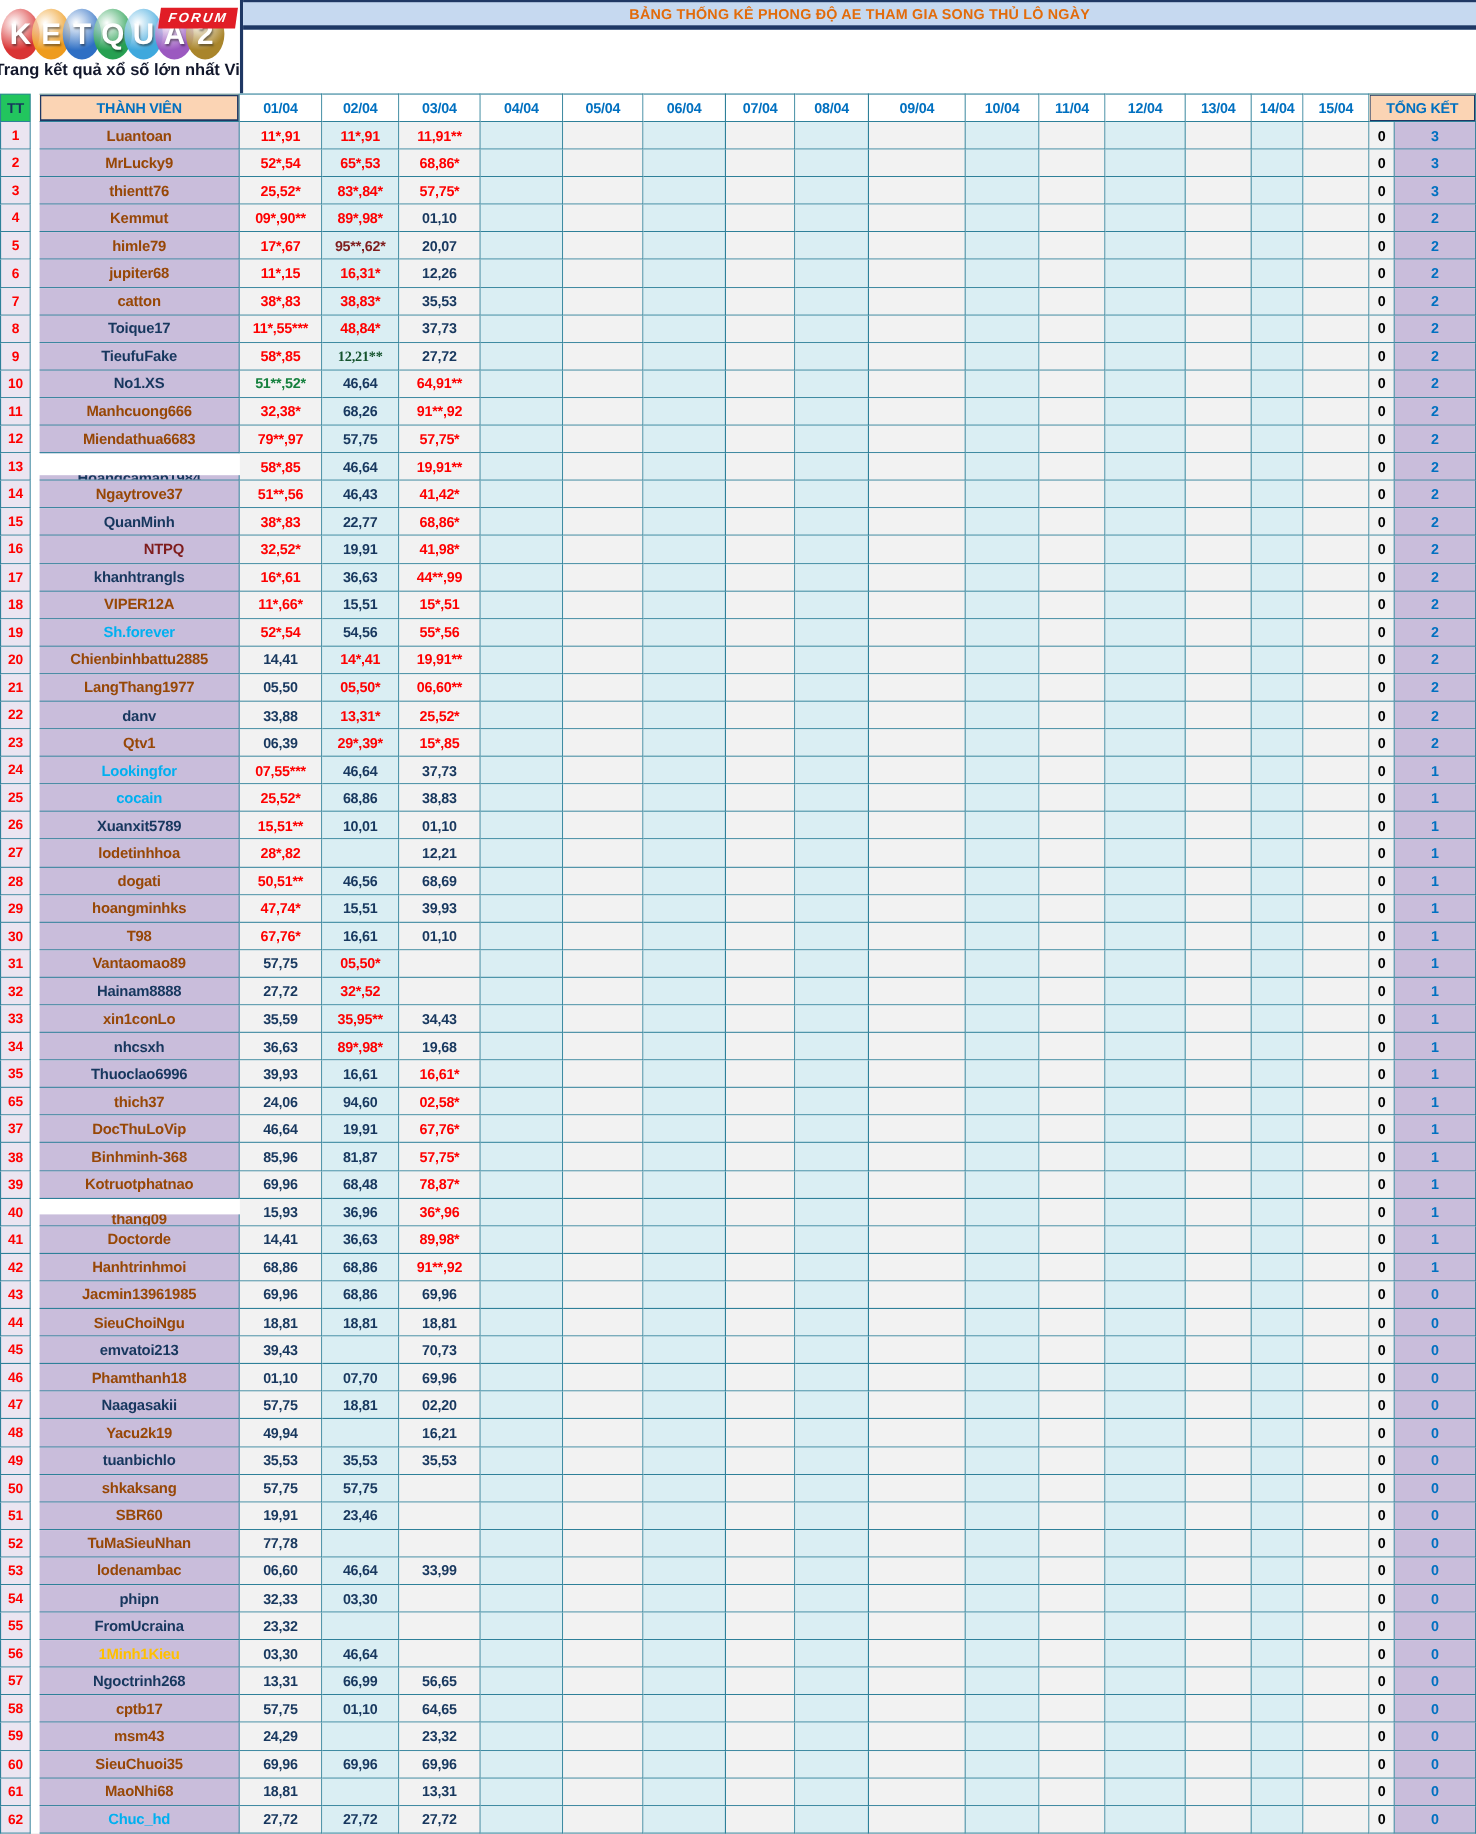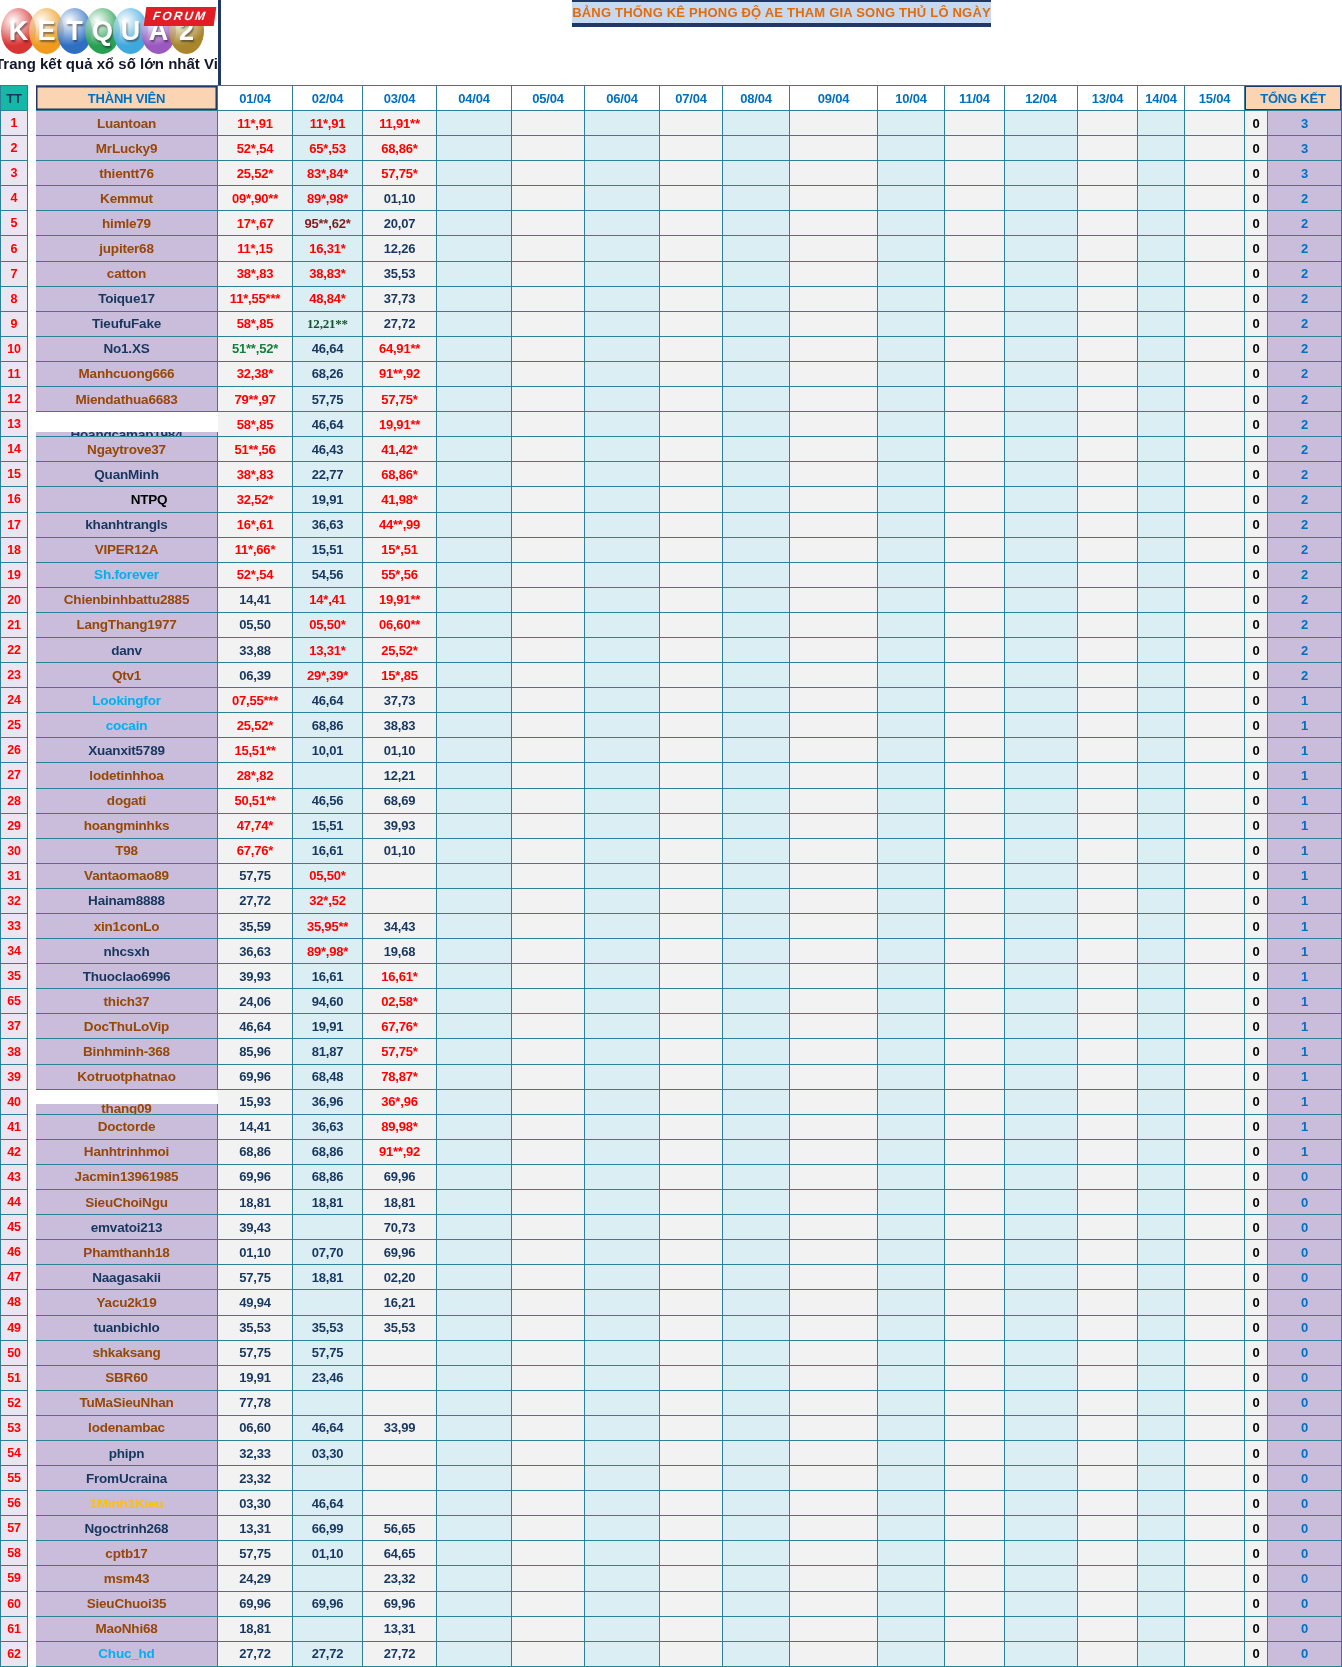--- a/index.html
+++ b/index.html
@@ -19,21 +19,21 @@
     text-shadow:1px 2px 2px rgba(0,0,0,.45);
   }
   .ball:first-child { margin-left:0; }
   .forum-badge {
     position:absolute; top:7px; right:3px; background:#E11D26; color:#fff;
     font-style:italic; font-weight:bold; font-size:12px; letter-spacing:2px;
     padding:2px 8px 3px 8px; transform:skewX(-8deg);
   }
   .tagline { font-size:15px; font-weight:bold; color:#12172B; white-space:nowrap; margin:1px 0 0 -5px; }
 
-  .head-right { flex:1; display:flex; flex-direction:column; border-left:3px solid #1F3864;align-items:center; }
+  .head-right { flex:1; display:flex; flex-direction:column; border-left:3px solid #1F3864; }
   .banner {
     height:27px; background:#C6D9F0; border-top:2px solid #1F3864; border-bottom:4px solid #1F3864;
     display:flex; align-items:center; justify-content:center;
     color:#E26B0A; font-weight:bold; font-size:13px; letter-spacing:.2px;
   }
   .title-band {
     flex:1; background:#E5E1EF; display:flex; align-items:center; justify-content:center;
     color:#16365C; font-weight:bold; font-size:30px; letter-spacing:-.5px;
   }
 
@@ -44,21 +44,21 @@
   }
   .trow.hdr { height:26px; }
   .c {
     display:flex; align-items:center; justify-content:center; overflow:hidden;
     font-weight:bold; font-size:13px; letter-spacing:-.2px;
     border-right:1px solid #2E8099; border-bottom:1px solid #2E8099;
   }
   .c.first { border-left:1px solid #2E8099; }
   .gap { background:#fff; border:none; }
   .hdr .c { border-top:1px solid #2E8099; }
-  .h-tt     { background:#14b8a6; color:#16365C; }
+  .h-tt     { background:#22c55e; color:#16365C; }
   .h-member { background:#FBD4B4; color:#0070C0; box-shadow:inset 0 0 0 1.5px #1F3864; }
   .h-date   { background:#FFFFFF; color:#0070C0; }
   .h-total  { background:#FBD4B4; color:#0070C0; grid-column:span 2; box-shadow:inset 0 0 0 1px #1F3864; }
   .tt-c   { background:#EBE5F1; color:#FE0000; font-size:12.5px; }
   .name-c { background:#C9BDDB; font-size:13.5px; }
   .day-c.odd  { background:#F2F2F2; }
   .day-c.even { background:#DAEEF3; }
   .zero-c { background:#F2F2F2; color:#000; }
   .tot-c  { background:#C9BDDB; color:#0070C0; }
 </style>
@@ -434,21 +434,21 @@
         <div class="c day-c even"></div>
         <div class="c day-c odd"></div>
         <div class="c day-c even"></div>
         <div class="c day-c odd"></div>
         <div class="c zero-c">0</div>
         <div class="c tot-c">2</div>
       </div>
       <div class="trow">
         <div class="c first tt-c">16</div>
         <div class="gap"></div>
-        <div class="c name-c" style="color: #000000; padding-left: 45px;">NTPQ</div>
+        <div class="c name-c" style="color: #7f1d1d; padding-left: 45px;">NTPQ</div>
         <div class="c day-c odd" style="color: rgb(254, 0, 0);">32,52*</div>
         <div class="c day-c even" style="color: rgb(23, 55, 94);">19,91</div>
         <div class="c day-c odd" style="color: rgb(254, 0, 0);">41,98*</div>
         <div class="c day-c even"></div>
         <div class="c day-c odd"></div>
         <div class="c day-c even"></div>
         <div class="c day-c odd"></div>
         <div class="c day-c even"></div>
         <div class="c day-c odd"></div>
         <div class="c day-c even"></div>

